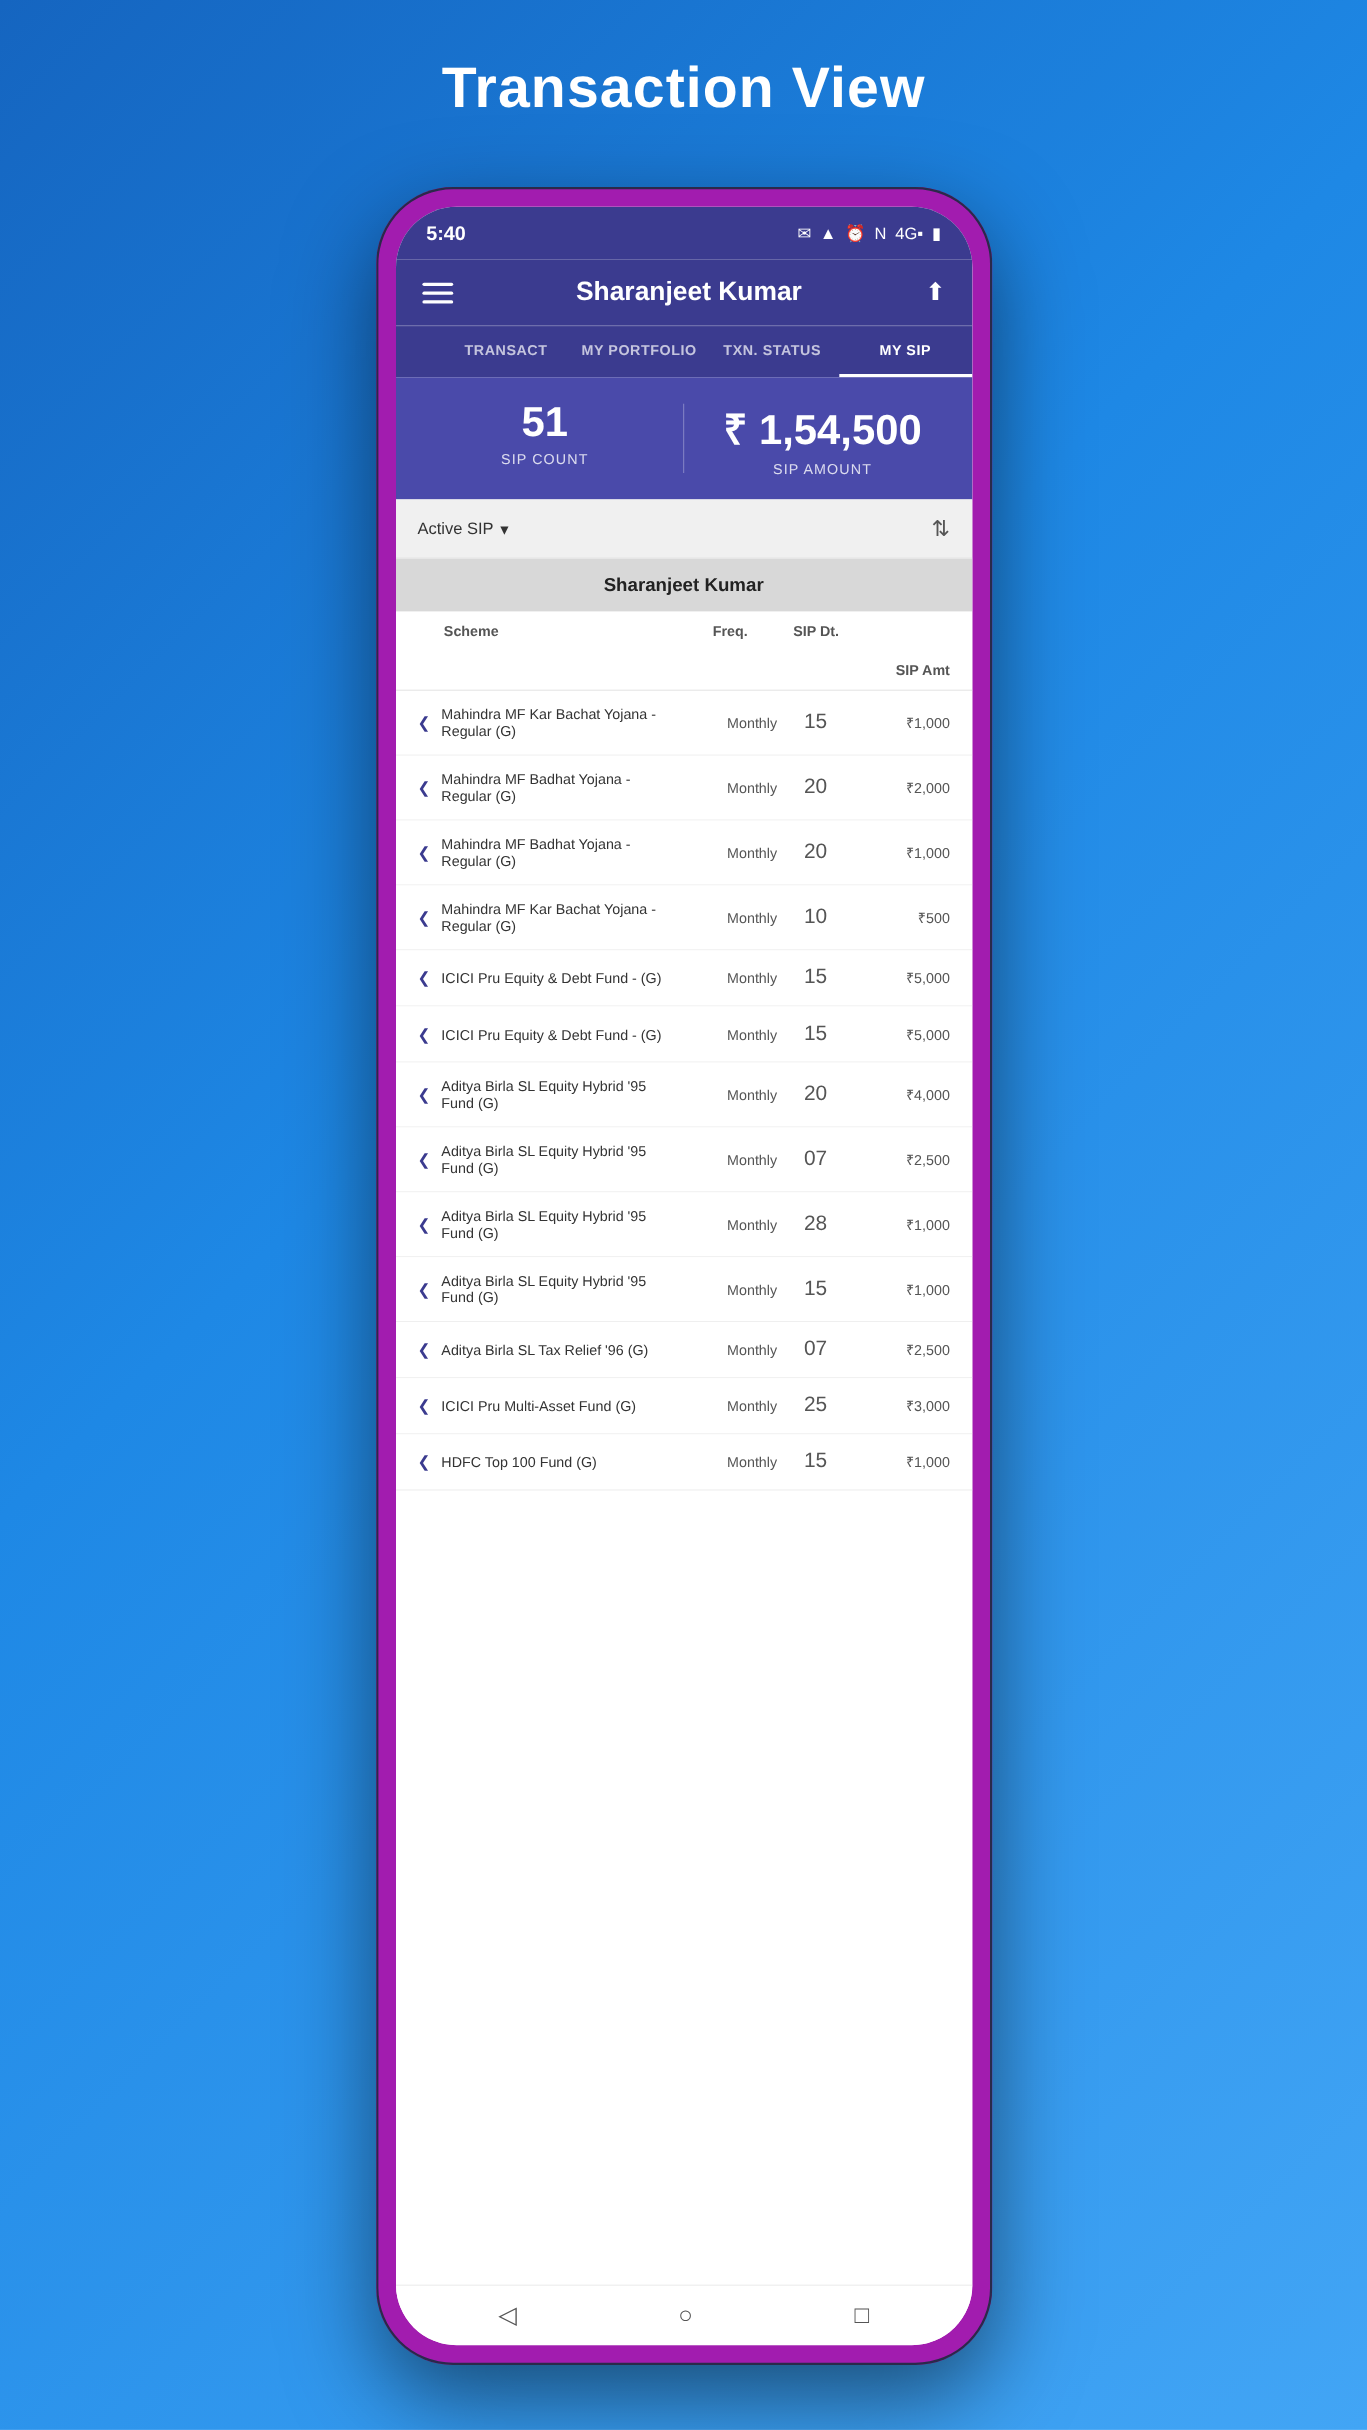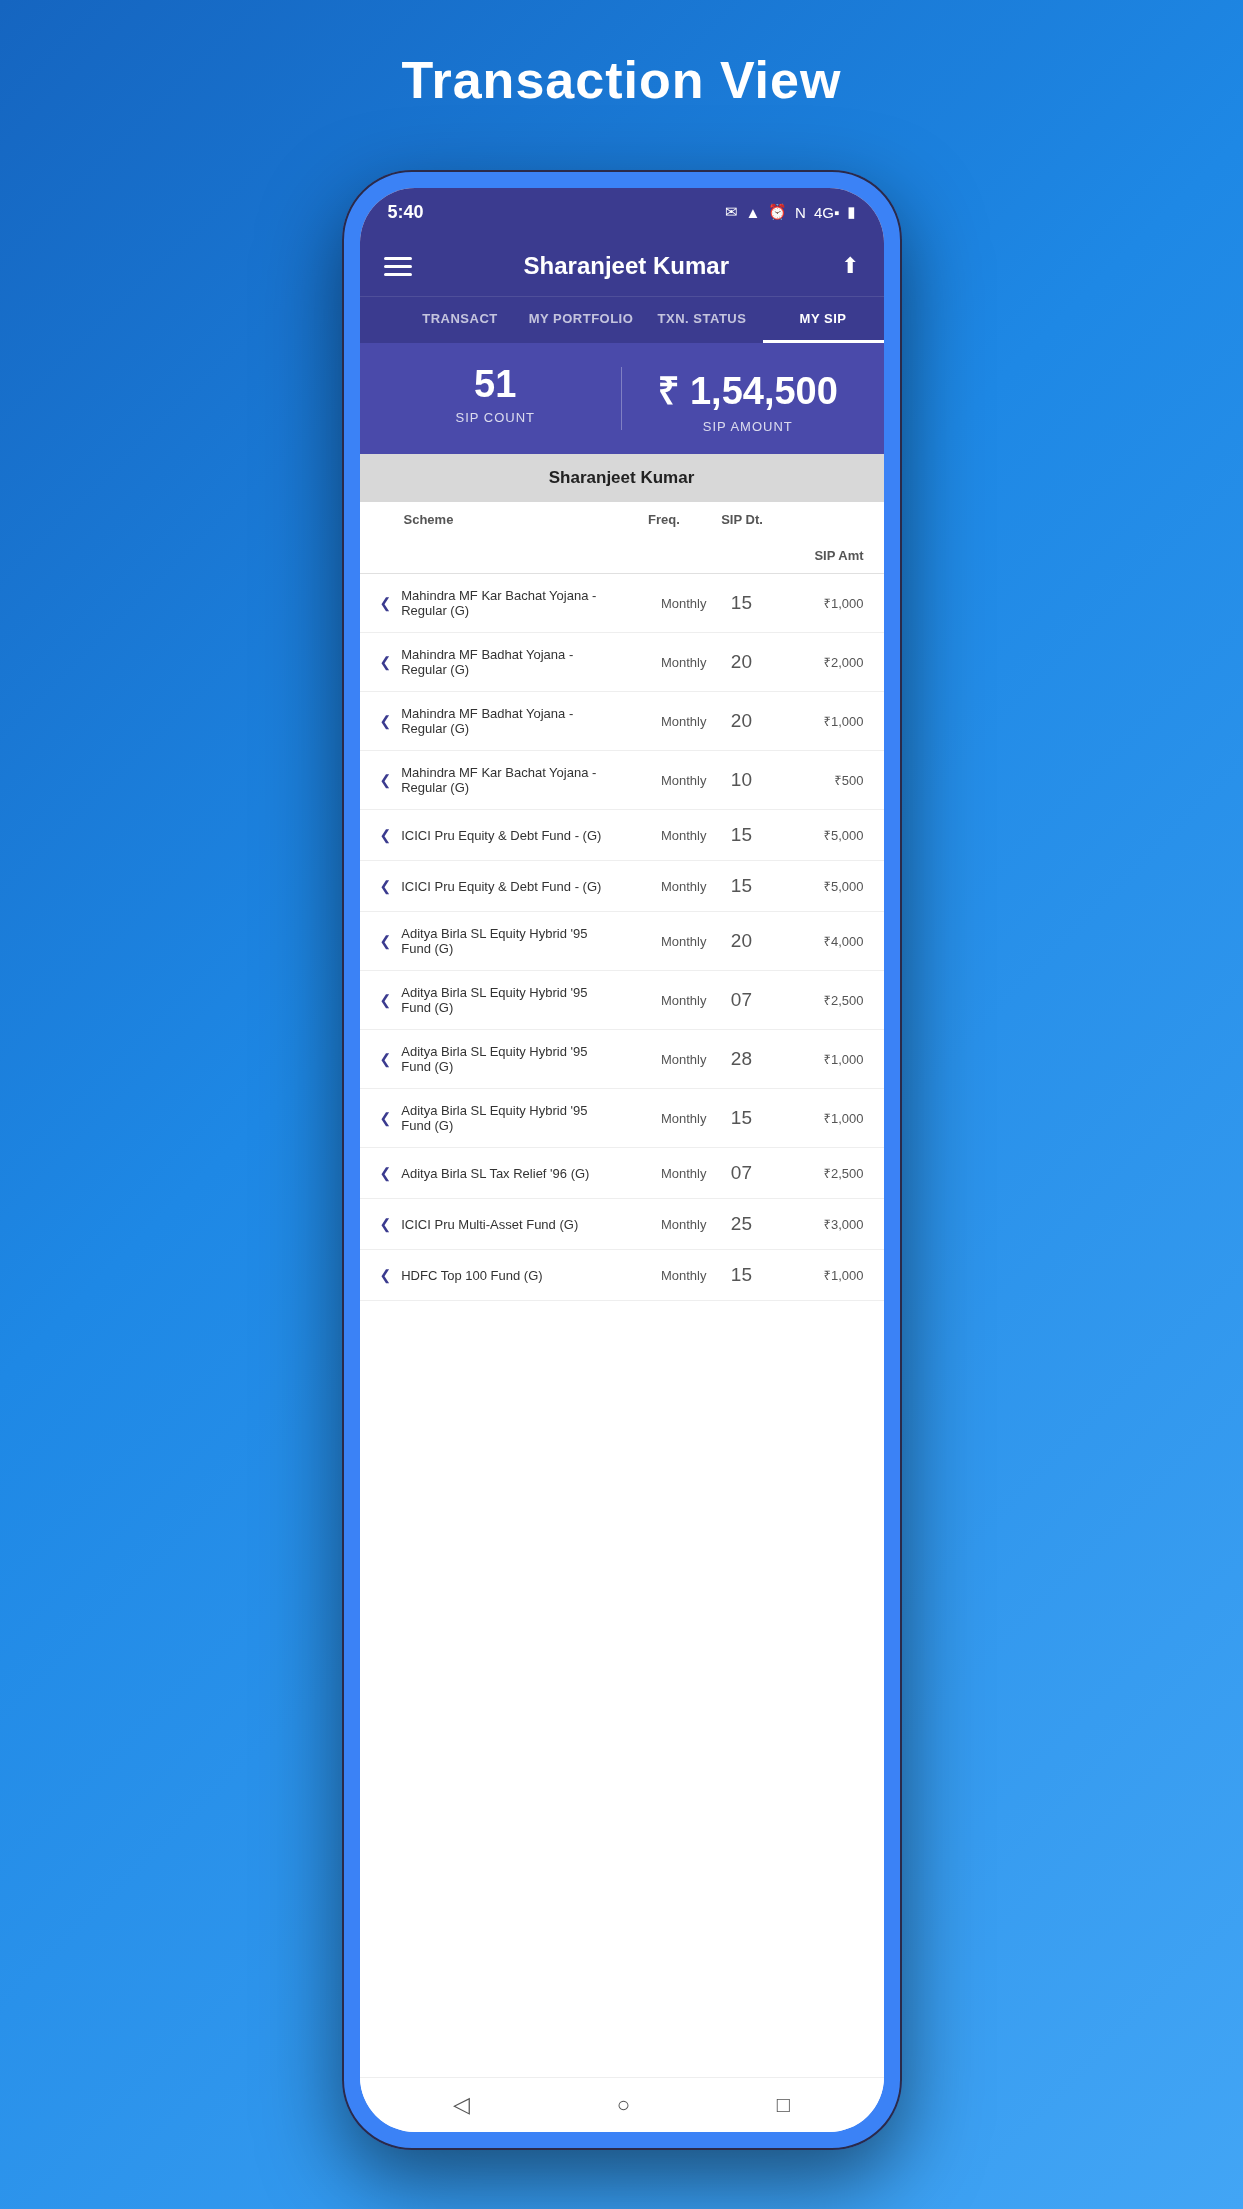--- a/index.html
+++ b/index.html
@@ -21,21 +21,21 @@
       font-weight: 900;
       margin-top: 50px;
       margin-bottom: 60px;
       letter-spacing: 1px;
     }
 
     
     .phone-frame {
       width: 560px;
       height: 1980px;
-      background: #3b82f6;
+      background: #a21caf;
       border-radius: 70px;
       padding: 18px;
       box-shadow: 0 30px 80px rgba(0,0,0,0.5), inset 0 0 0 2px #2a2a4a;
       position: relative;
     }
 
     .phone-screen {
       width: 100%;
       height: 100%;
       background: #f5f5f5;
@@ -347,20 +347,27 @@
         <div class="sip-stat-value">51</div>
         <div class="sip-stat-label">SIP COUNT</div>
       </div>
       <div class="sip-divider"></div>
       <div class="sip-stat">
         <div class="sip-stat-value">₹ 1,54,500</div>
         <div class="sip-stat-label">SIP AMOUNT</div>
       </div>
     </div>
 
+    <div class="filter-bar">
+      <div class="filter-label">
+        <span>Active SIP</span>
+        <span>▾</span>
+      </div>
+      <span class="sort-icon">⇅</span>
+    </div>
 
     <div class="sip-list">
 
       <div class="investor-header">Sharanjeet Kumar</div>
 
       <div class="column-header">
         <span style="width:24px; flex-shrink:0;"></span>
         <span class="col-scheme">Scheme</span>
         <span class="col-freq">Freq.</span>
         <span class="col-sipdt">SIP Dt.</span>

